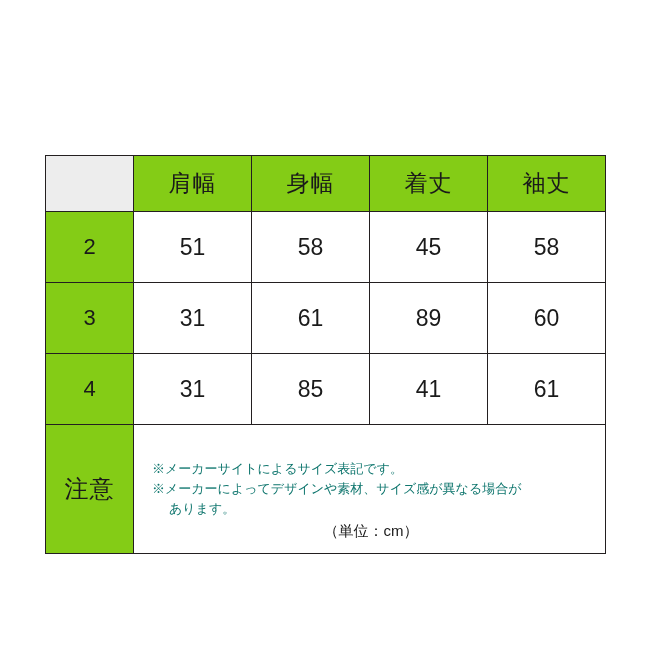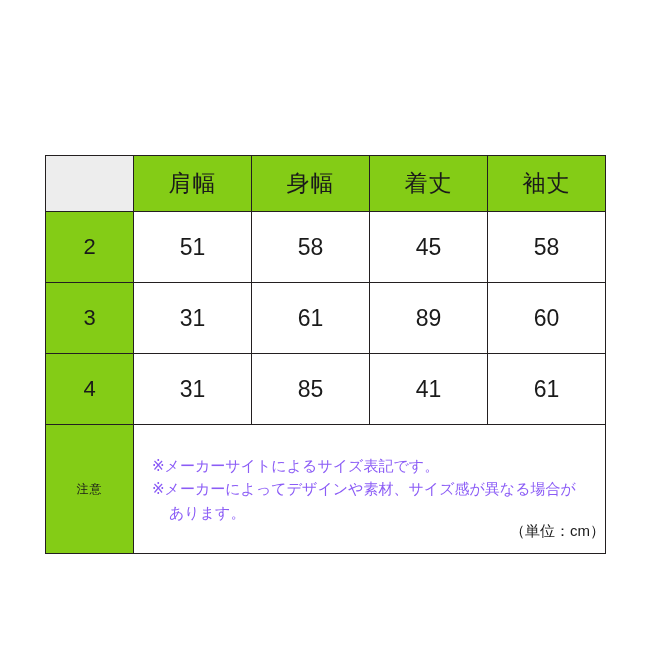--- a/index.html
+++ b/index.html
@@ -64,45 +64,47 @@
   }
   .val-text {
     font-size: 23px;
     color: #1a1a1a;
     margin-left: 48px;
   }
   tr.note-row td {
     height: 100px;
   }
   .note-label {
-    font-size: 12px;
+    font-size: 24px;
     letter-spacing: 1px;
   }
   .note-body {
     text-align: left !important;
     padding: 14px 16px 14px 18px !important;
-    font-size: 15px;
+    font-size: 13px;
     line-height: 1.55;
-    color: #8b5cf6;
+    color: #0f766e;
+    font-family: Liberation Serif, serif;
   }
   .note-line {
     display: block;
     white-space: nowrap;
   }
   .note-line.indent {
     padding-left: 17px;
   }
   .unit {
     position: absolute;
     left: 45px;
     top: 522px;
     width: 560px;
-    text-align: right;
+    text-align: center;
     font-size: 15px;
     color: #1a1a1a;
+    padding-left: 46px;
   }
 </style>
 </head>
 <body>
 
 <div class="page">
 
   <div class="table-wrap">
     <table class="size-table">
       <colgroup>

